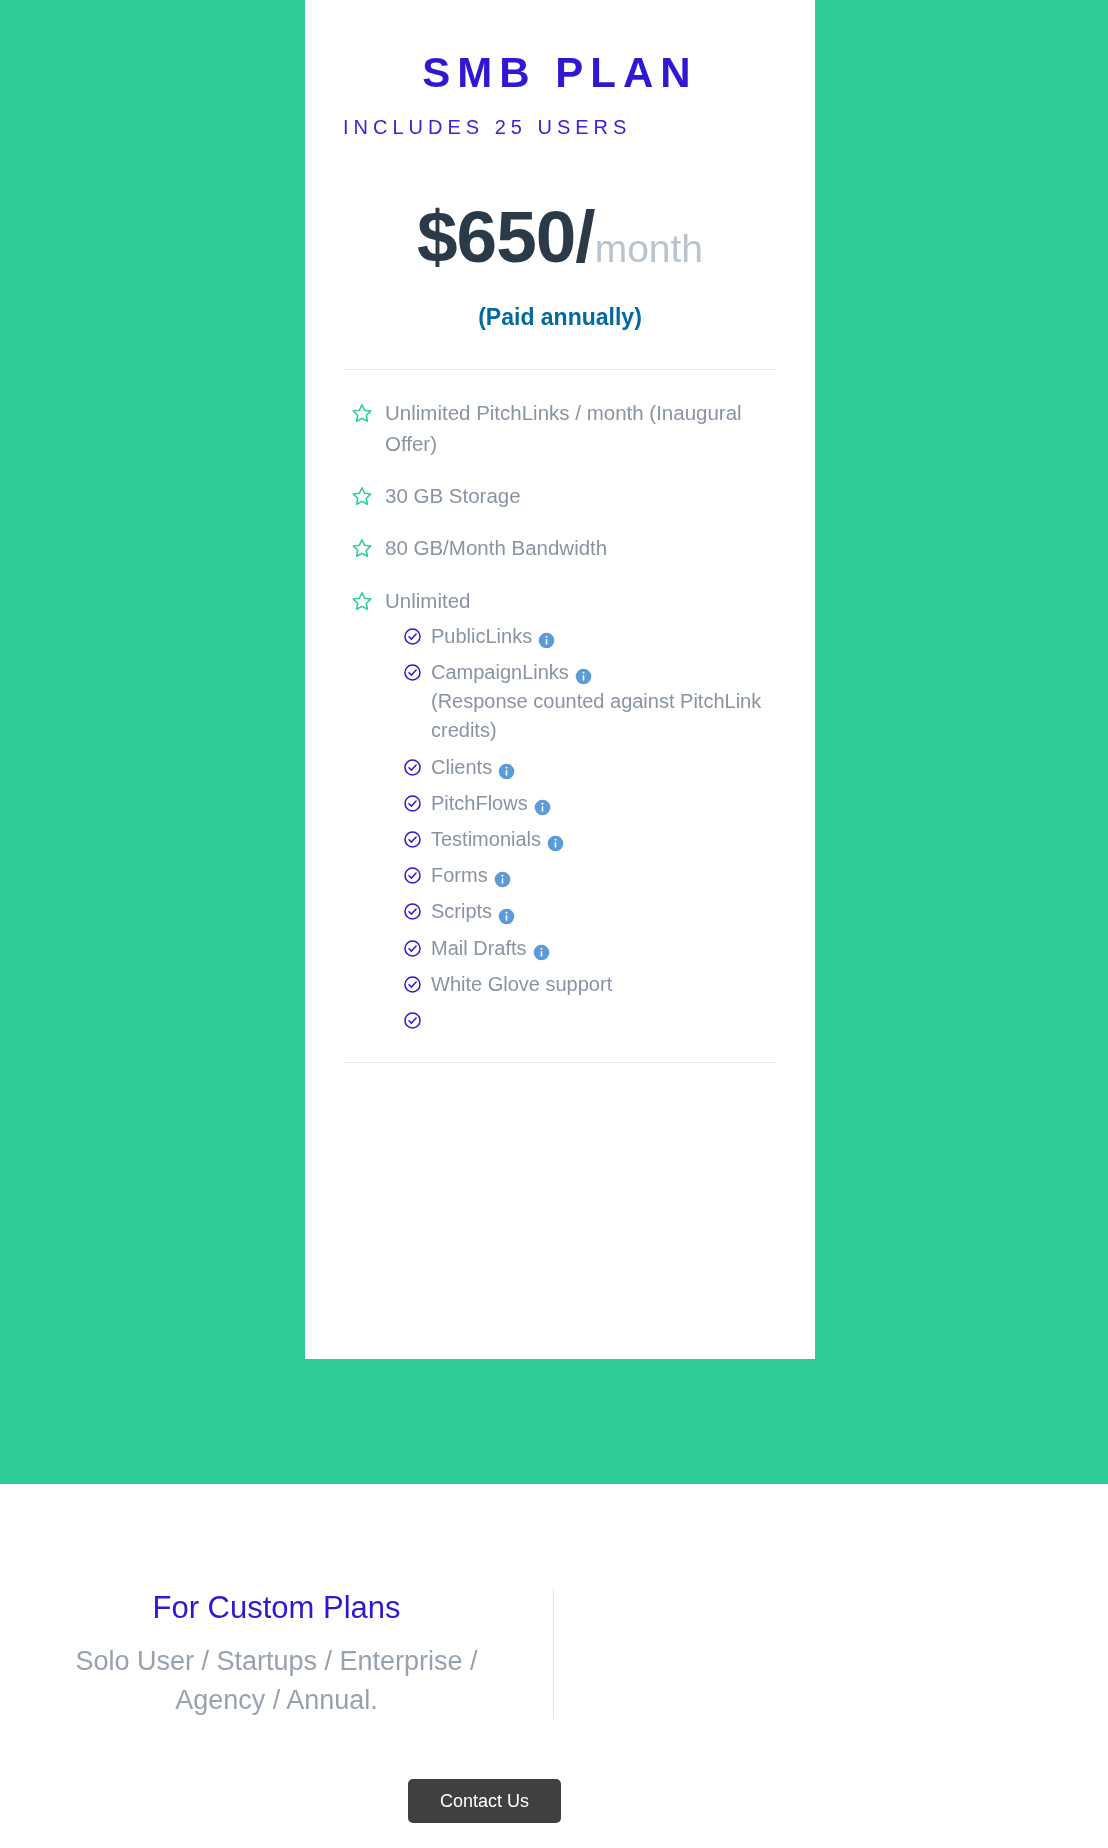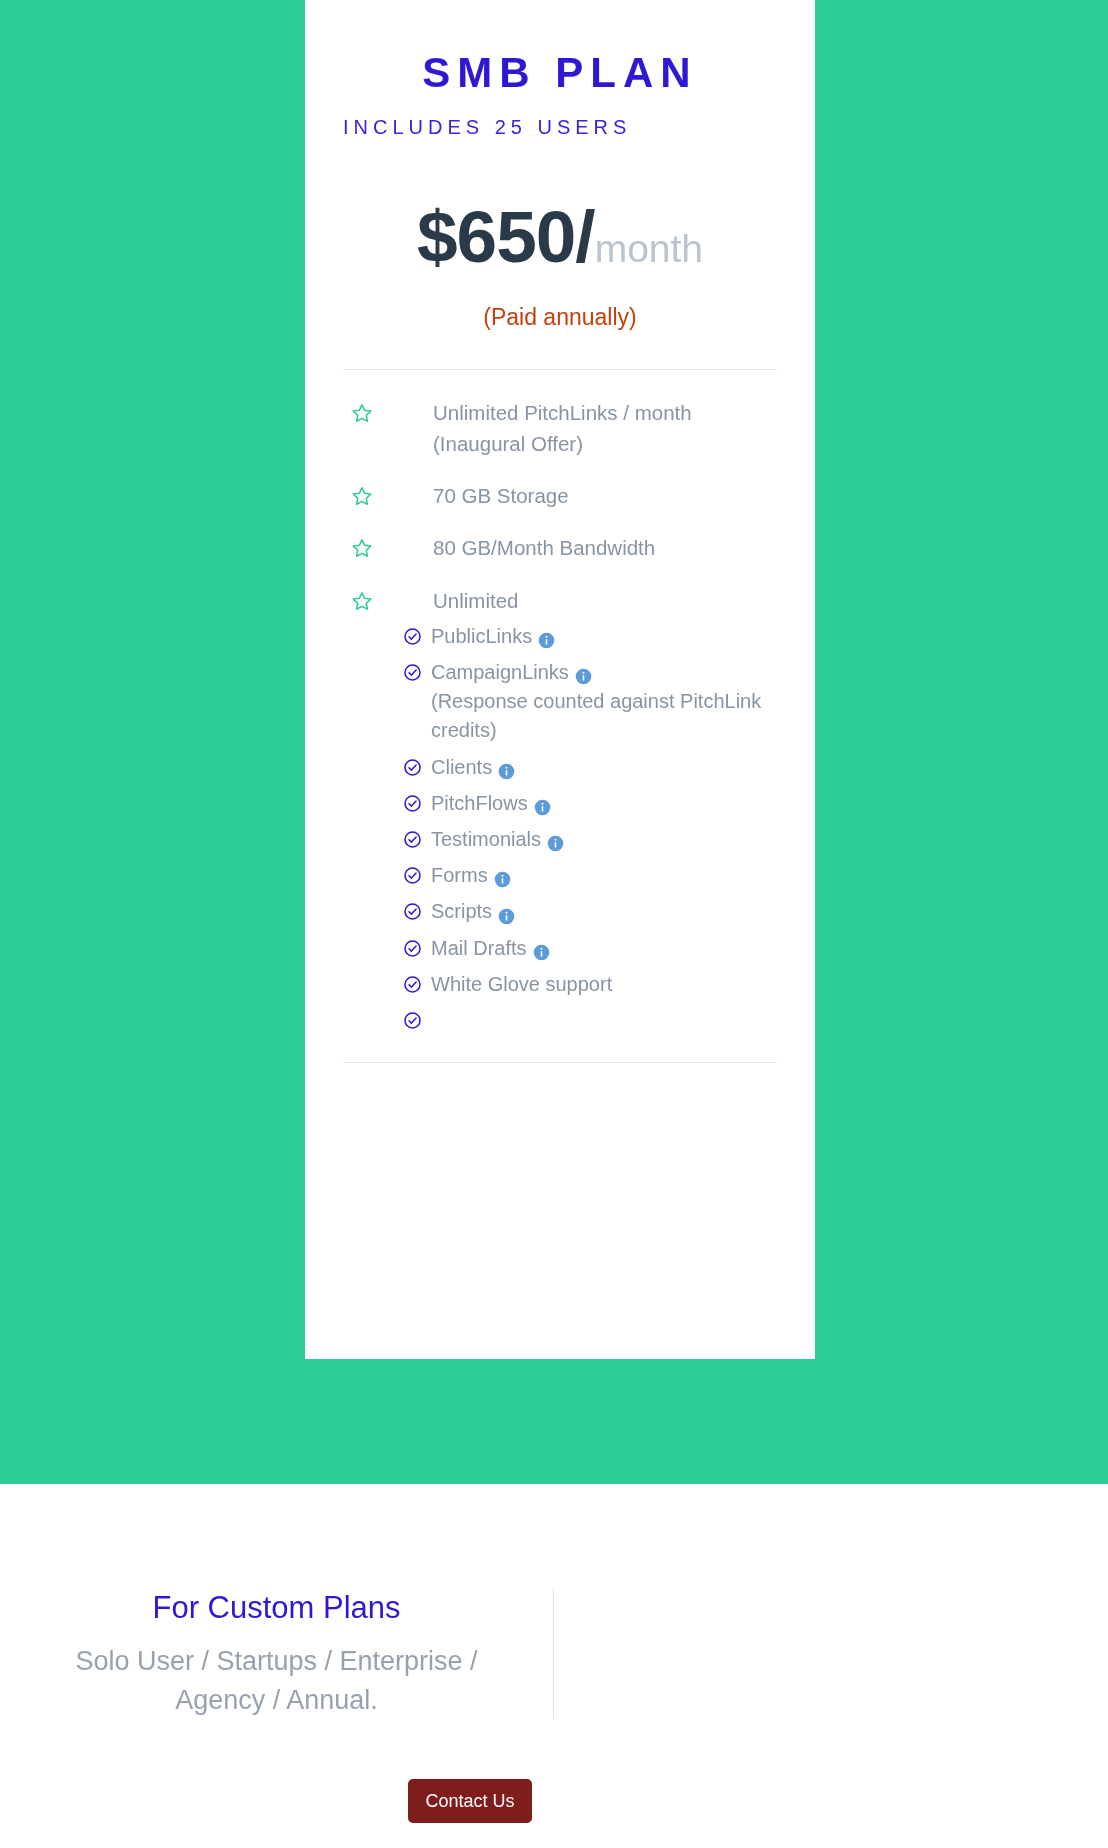--- a/index.html
+++ b/index.html
@@ -72,39 +72,38 @@
   .price-period {
     font-size: 39px;
     font-weight: 400;
     color: #b9c4cf;
   }
 
   .paid-note {
     margin-top: 26px;
     text-align: center;
     font-size: 23px;
-    font-weight: 400;
-    color: #c2410c;
+    font-weight: 700;
+    color: #0369a1;
   }
 
   .divider {
     margin: 38px 0 0 0;
     height: 1px;
     background: #e7e9ec;
     width: 100%;
   }
 
   
   .features { margin-top: 28px; padding-left: 8px; }
 
   .feature {
     display: flex;
     align-items: flex-start;
     margin-bottom: 22px;
-    gap: 48px;
   }
   .feature .star {
     flex: 0 0 auto;
     width: 22px; height: 22px;
     margin-right: 12px;
     margin-top: 4px;
   }
   .feature .txt {
     font-size: 20.5px;
     color: #8894a2;
@@ -198,23 +197,23 @@
     font-size: 27px;
     color: #98a2ae;
     font-weight: 400;
     line-height: 1.42;
   }
 
   .contact-us {
     position: absolute;
     left: 408px;
     top: 1779px;
-    width: 124px;
+    width: 153px;
     height: 44px;
-    background: #7f1d1d;
+    background: #404040;
     color: #ffffff;
     border: none;
     border-radius: 5px;
     font-size: 18px;
     font-family: "Liberation Sans", sans-serif;
     cursor: pointer;
   }
 </style>
 </head>
 <body>
@@ -246,21 +245,21 @@
         </span>
         <span class="txt">Unlimited PitchLinks / month (Inaugural Offer)</span>
       </div>
 
       <div class="feature">
         <span class="star">
           <svg viewBox="0 0 24 24" width="22" height="22" fill="none" stroke="#2ecc96" stroke-width="1.7" stroke-linejoin="round" stroke-linecap="round">
             <polygon points="12,3 14.9,9.1 21.5,9.9 16.7,14.5 17.9,21 12,17.8 6.1,21 7.3,14.5 2.5,9.9 9.1,9.1"></polygon>
           </svg>
         </span>
-        <span class="txt">70 GB Storage</span>
+        <span class="txt">30 GB Storage</span>
       </div>
 
       <div class="feature">
         <span class="star">
           <svg viewBox="0 0 24 24" width="22" height="22" fill="none" stroke="#2ecc96" stroke-width="1.7" stroke-linejoin="round" stroke-linecap="round">
             <polygon points="12,3 14.9,9.1 21.5,9.9 16.7,14.5 17.9,21 12,17.8 6.1,21 7.3,14.5 2.5,9.9 9.1,9.1"></polygon>
           </svg>
         </span>
         <span class="txt">80 GB/Month Bandwidth</span>
       </div>

